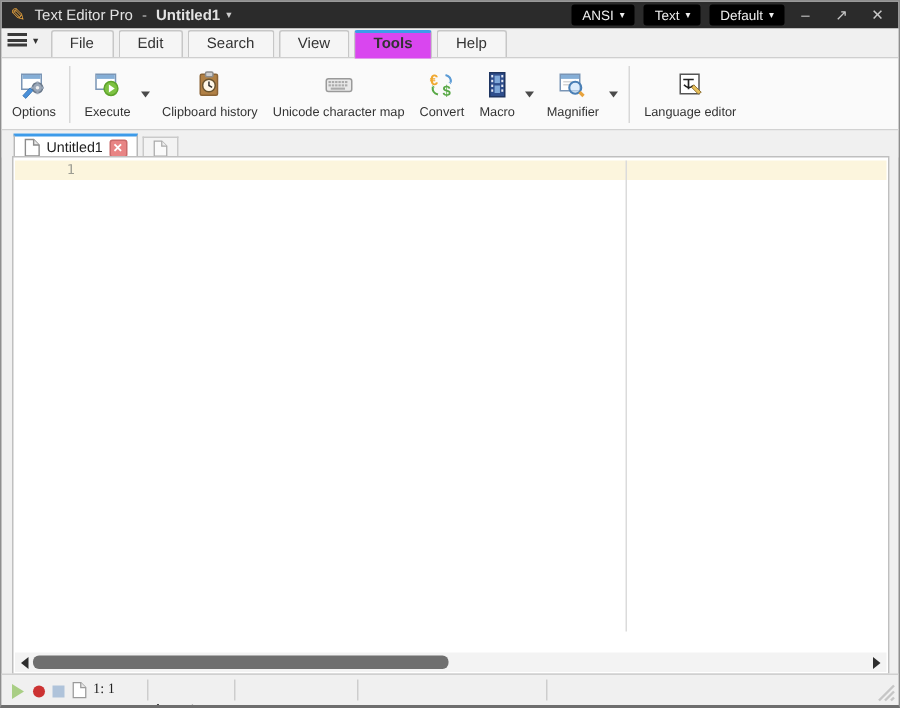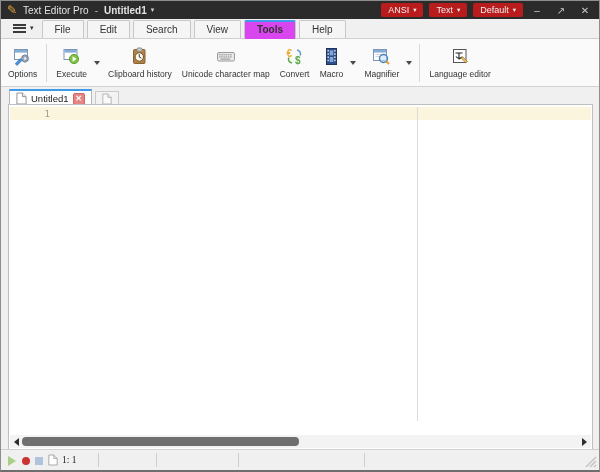--- a/index.html
+++ b/index.html
@@ -9,28 +9,28 @@
     border:1px solid #8E8E8E; border-bottom:2px solid #6E6E6E; overflow:hidden;
   }
   
   .titlebar{ height:18px; background:#2B2B2B; display:flex; align-items:center; padding:0 4px 0 6px; }
   .app-icon{ color:#E8A33D; font-size:12px; line-height:12px; margin-right:6px; }
   .titlebar .t-app{ color:#E2E2E2; font-size:10px; font-weight:normal; }
   .titlebar .t-sep{ color:#BDBDBD; font-size:10px; margin:0 6px; }
   .titlebar .t-doc{ color:#E2E2E2; font-size:10px; font-weight:bold; }
   .titlebar .t-caret{ color:#CFCFCF; font-size:7px; margin-left:4px; }
   .tb-right{ margin-left:auto; display:flex; align-items:center; }
-  .tb-btn{ background:#b91c1c; color:#EFEFEF; border:none; border-radius:2px; font-size:9px;
+  .tb-btn{ background:#000000; color:#EFEFEF; border:none; border-radius:2px; font-size:9px;
     font-family:"Liberation Sans",sans-serif; height:14px; padding:0 7px; margin-left:6px;
     display:flex; align-items:center; gap:4px; cursor:default;}
   .tb-btn .c{ font-size:6.5px; }
   .winctl{ width:20px; text-align:center; color:#C9C9C9; font-size:10px; margin-left:4px; }
   
   .menubar{ height:20px; background:#F0F0F0; border-bottom:1px solid #CFCFCF;
-    display:flex; align-items:flex-end; padding-left:8px; }
+    display:flex; align-items:center; }
   .hamburger{ display:flex; align-items:center; gap:4px; padding:0 8px 4px 4px; }
   .ham-lines{ display:inline-block; width:13px; }
   .ham-lines i{ display:block; height:2px; background:#3A3A3A; margin:1.5px 0; }
   .ham-caret{ font-size:7px; color:#333; }
   .mtab{ height:18px; line-height:17px; padding:0 12px; font-size:10px; color:#333;
     background:#F5F5F5; border:1px solid #C7C7C7; border-bottom:none;
     border-radius:2px 2px 0 0; margin-right:3px; }
   .mtab.active{ background:#d946ef; border-top:2px solid #3D9BE9; font-weight:bold;
     height:19px; line-height:16px; margin-bottom:-1px; }
   

